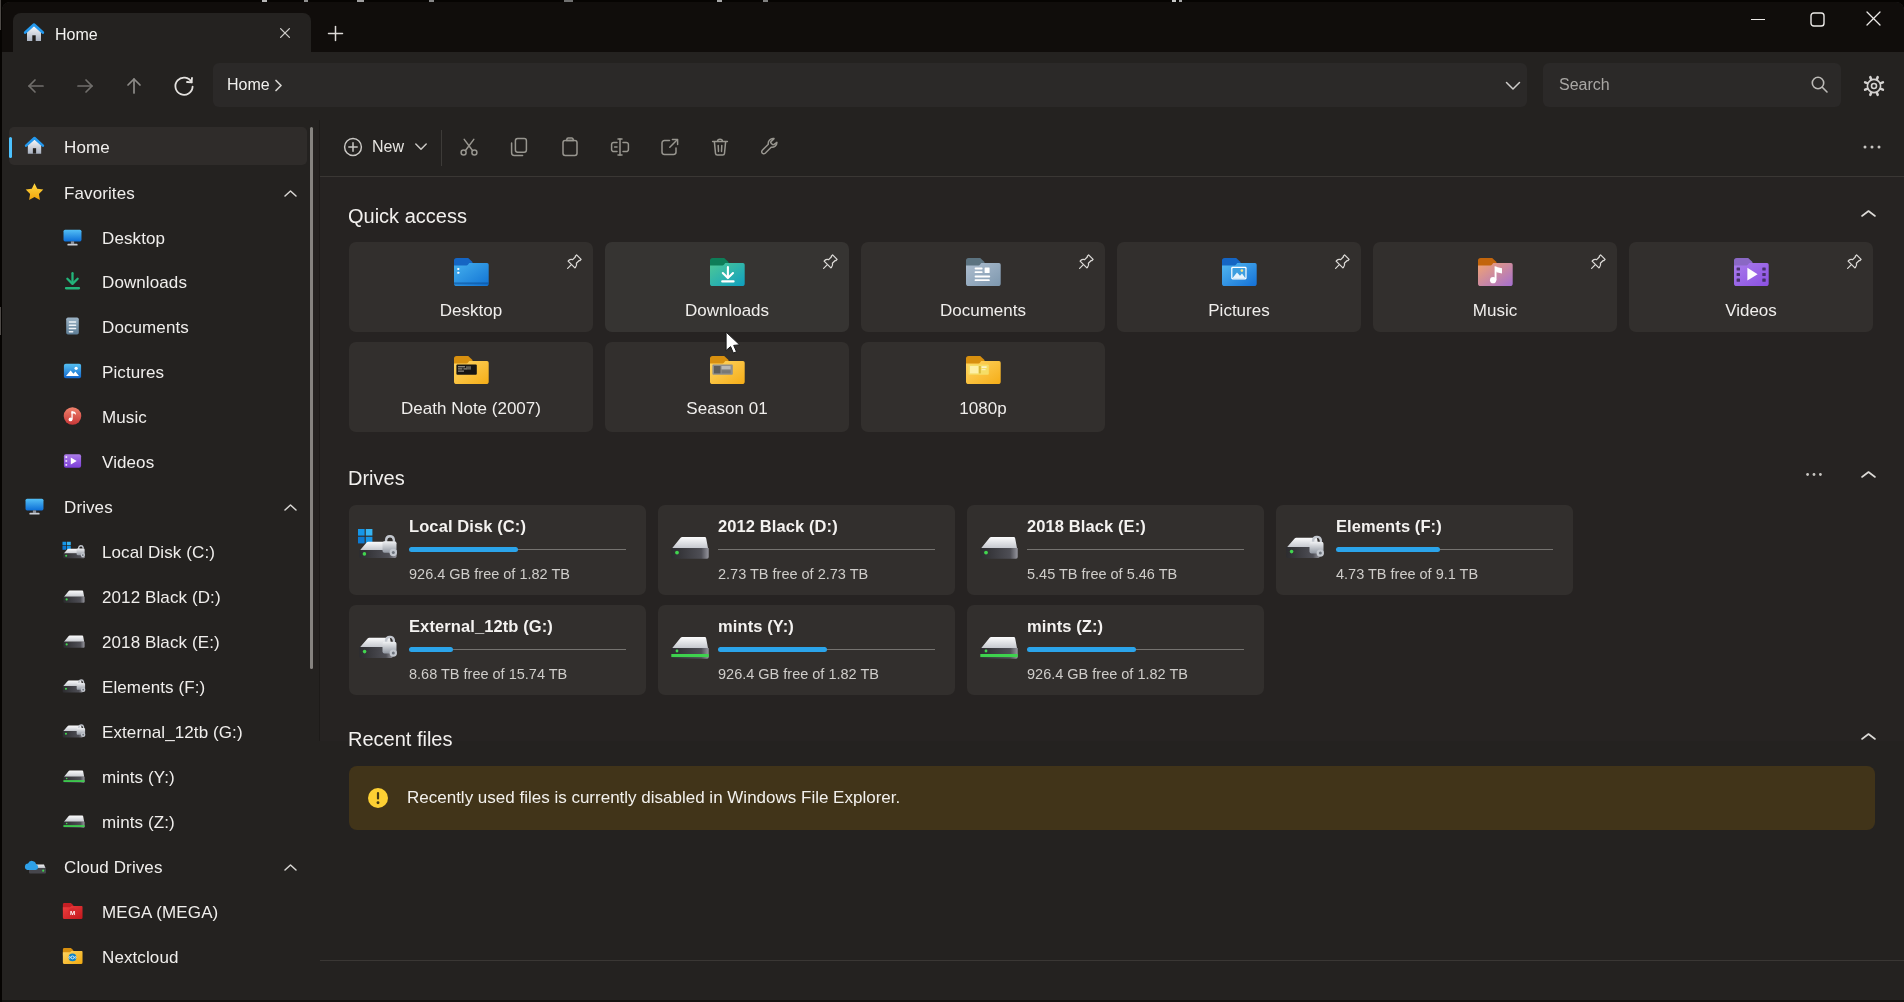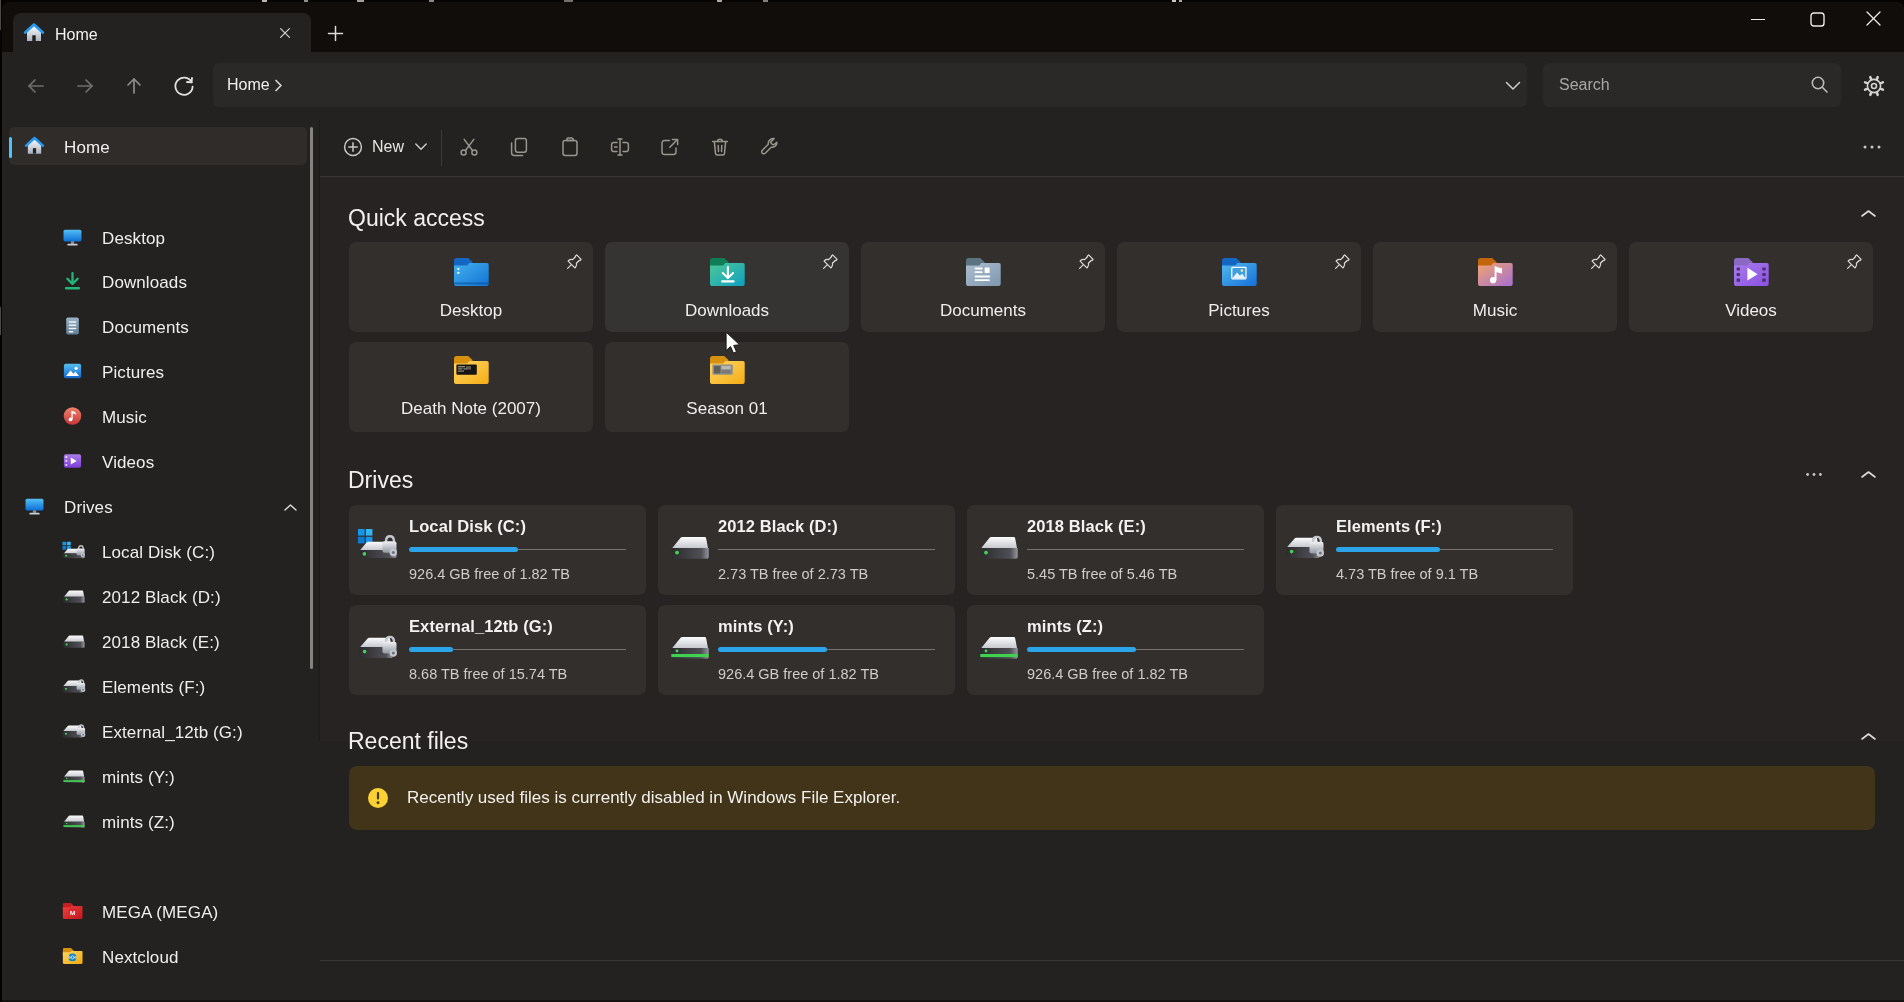--- a/index.html
+++ b/index.html
@@ -10,21 +10,21 @@
 .nav{position:absolute;left:0;top:52px;width:100%;height:68px;background:#242220}
 .fld{position:absolute;top:63px;height:44px;background:#2b2928;border-radius:6px}
 .side{position:absolute;left:0;top:120px;width:319px;bottom:0;background:#242220}
 .srow{position:absolute;left:0;width:319px;height:38px}
 .sic{position:absolute;top:50%;transform:translateY(-50%)}
 .stx{position:absolute;top:50%;transform:translateY(-50%);font-size:17px;color:#f0eeec;white-space:nowrap;letter-spacing:.1px}
 .content{position:absolute;left:320px;top:177px;right:0;bottom:0;background:#262322}
 .tb{position:absolute;left:320px;top:120px;right:0;height:56px;background:#242220}
 .card{position:absolute;background:#322f2d;border-radius:7px}
 .qlab{position:absolute;left:0;width:100%;text-align:center;font-size:17px;color:#f0eeec}
-.hdr{position:absolute;font-size:23px;color:#f2f0ee}
+.hdr{position:absolute;font-size:20px;color:#f2f0ee}
 .dtitle{position:absolute;left:60px;top:12px;font-size:16.5px;font-weight:bold;color:#f4f2f0;letter-spacing:.1px}
 .dmeta{position:absolute;left:60px;top:61px;font-size:14.5px;color:#cfcdca}
 .track{position:absolute;left:60px;top:44px;width:217px;height:1.4px;background:#757370}
 .fill{position:absolute;left:60px;top:42.3px;height:5px;border-radius:2.5px;background:#2ba4ea}
 </style></head><body>
 <div class="ab" style="left:262px;top:0px;width:5px;height:1.6px;background:#b8b8b8"></div>
 <div class="ab" style="left:304px;top:0px;width:4px;height:1.6px;background:#909090"></div>
 <div class="ab" style="left:357px;top:0px;width:7px;height:1.6px;background:#a0a0a0"></div>
 <div class="ab" style="left:429px;top:0px;width:5px;height:1.6px;background:#888888"></div>
 <div class="ab" style="left:564px;top:0px;width:9px;height:1.6px;background:#707070"></div>
@@ -141,20 +141,35 @@
                 <stop offset="0" stop-color="#fbfbfc"></stop>
                 <stop offset="1" stop-color="#a8b1c0"></stop>
               </linearGradient>
             </defs>
 <path d="M4 10 L11 3.6 L18 10 V19 H4 Z" fill="url(#sh1)"></path>
 <path d="M2.2 10.6 L11 2.6 L19.8 10.6" fill="none" stroke="#2499ee" stroke-width="2.7" stroke-linecap="round" stroke-linejoin="round"></path>
 <rect x="9.3" y="13.3" width="3.4" height="5.7" fill="#242220"></rect>
           </svg></div>
         <div class="stx" style="left:64px">Home</div>
       </div>
+      <div class="srow" style="top:175px">
+        <div class="sic" style="left:24px"><svg width="21" height="21" viewBox="0 0 22 22">
+<defs>
+              <linearGradient id="ss1" x1="0" y1="0" x2="0" y2="1">
+                <stop offset="0" stop-color="#ffd944"></stop>
+                <stop offset="1" stop-color="#f0a30a"></stop>
+              </linearGradient>
+            </defs>
+<path d="M11 1.8 L13.85 7.6 L20.2 8.5 L15.6 13 L16.7 19.3 L11 16.3 L5.3 19.3 L6.4 13 L1.8 8.5 L8.15 7.6 Z" fill="url(#ss1)"></path>
+          </svg></div>
+        <div class="stx" style="left:64px">Favorites</div>
+        <svg style="position:absolute;left:282.5px;top:13px" width="15" height="12" viewBox="0 0 15 12">
+          <path d="M2 8 L7.5 3 L13 8" fill="none" stroke="#d8d6d3" stroke-width="1.5" stroke-linecap="round" stroke-linejoin="round"></path>
+        </svg>
+      </div>
       <div class="srow" style="top:220px">
         <div class="sic" style="left:62px"><svg width="21" height="21" viewBox="0 0 22 22">
 <defs>
               <linearGradient id="g1" x1="0" y1="0" x2="0" y2="1">
                 <stop offset="0" stop-color="#53bff5"></stop>
                 <stop offset="1" stop-color="#0d6fd8"></stop>
               </linearGradient>
             </defs>
 <rect x="1.6" y="3.4" width="18.8" height="12.2" rx="1.6" fill="url(#g1)"></rect>
 <rect x="9.3" y="15.6" width="3.4" height="2.6" fill="#8d939e"></rect>
@@ -417,20 +432,38 @@
                 <stop offset=".8" stop-color="#4e4e55"></stop>
                 <stop offset="1" stop-color="#96969e"></stop>
               </linearGradient>
             </defs>
 <path d="M2.3 12 L10.6 1.8 A2 2 0 0 1 12.2 1 H34.6 A1.6 1.6 0 0 1 36.2 2.4 L38 12 Z" fill="url(#g22)"></path>
 <path d="M1.3 12 H38.7 V21 A1.7 1.7 0 0 1 37 22.7 H3 A1.7 1.7 0 0 1 1.3 21 Z" fill="url(#g23)"></path>
 <rect x="1.3" y="18" width="37.4" height="3.1" fill="#3ed24e"></rect>
             <circle cx="7" cy="15" r="1.4" fill="#41d64f"></circle>
           </svg></div>
         <div class="stx" style="left:102px">mints (Z:)</div>
+      </div>
+      <div class="srow" style="top:849px">
+        <div class="sic" style="left:24px"><svg width="23" height="21" viewBox="0 0 23 21">
+<defs>
+              <linearGradient id="g24" x1="0" y1="0" x2="0" y2="1">
+                <stop offset="0" stop-color="#f4f4f5"></stop>
+                <stop offset="1" stop-color="#b9bdc4"></stop>
+              </linearGradient>
+            </defs>
+<path d="M5.5 12.5 L9 9 H20 L21.5 12.5 Z" fill="url(#g24)"></path>
+<rect x="5" y="12.5" width="17" height="5.5" rx="1" fill="#46464c"></rect>
+<circle cx="19.2" cy="15.2" r="1.1" fill="#41d64f"></circle>
+<path d="M3.4 14.6 a3.3 3.3 0 0 1 .6 -6.5 a4.2 4.2 0 0 1 8.1 1 a2.8 2.8 0 0 1 -.6 5.5 Z" fill="#2ea0e8"></path>
+          </svg></div>
+        <div class="stx" style="left:64px">Cloud Drives</div>
+        <svg style="position:absolute;left:282.5px;top:13px" width="15" height="12" viewBox="0 0 15 12">
+          <path d="M2 8 L7.5 3 L13 8" fill="none" stroke="#d8d6d3" stroke-width="1.5" stroke-linecap="round" stroke-linejoin="round"></path>
+        </svg>
       </div>
       <div class="srow" style="top:939px">
         <div class="sic" style="left:62px"><svg width="21" height="17" viewBox="0 0 36 30">
 <defs>
               <linearGradient id="g26" x1="0" y1="0" x2="1" y2="1">
 <stop offset="0" stop-color="#ffd664"></stop>
                 <stop offset="1" stop-color="#f0a90f"></stop>
               </linearGradient>
             </defs>
 <path d="M1 3.6 A2.6 2.6 0 0 1 3.6 1 H15.2 L19.5 5 V14 H1 Z" fill="#d8900f"></path>
@@ -726,20 +759,42 @@
               <rect x="3.4" y="9.6" width="20.4" height="10.2" rx="1" fill="#8f8f8c"></rect>
               <g fill="#5e5e5c">
                 <rect x="5" y="11" width="6.5" height="7.4"></rect>
                 <rect x="12.6" y="11" width="9" height="3.2" fill="#b9b9b6"></rect>
                 <rect x="12.6" y="15.2" width="9" height="3.2" fill="#787876"></rect>
               </g>
             </g>
           </svg></div>
         <div class="qlab" style="top:57px">Season 01</div>
       </div>
+      <div class="card" style="left:861px;top:342px;width:244px;height:90px">
+        <div class="ab" style="left:50%;transform:translateX(-50%);top:13px"><svg width="37" height="30" viewBox="0 0 36 30">
+<defs>
+              <linearGradient id="g35" x1="0" y1="0" x2="1" y2="1">
+<stop offset="0" stop-color="#ffd664"></stop>
+                <stop offset="1" stop-color="#f5ad17"></stop>
+              </linearGradient>
+            </defs>
+<path d="M1 3.6 A2.6 2.6 0 0 1 3.6 1 H15.2 L19.5 5 V14 H1 Z" fill="#d8900f"></path>
+<path d="M1 8.4 H13.4 C14.1 8.4 14.5 8.2 14.9 7.7 L16.3 6 H34 A1.7 1.7 0 0 1 35.7 7.7 V26.4 A2.7 2.7 0 0 1 33 29.1 H3.7 A2.7 2.7 0 0 1 1 26.4 Z" fill="url(#g35)"></path>
+<g>
+              <rect x="3.4" y="9.6" width="20.4" height="10.2" rx="1" fill="#f5dd66"></rect>
+              <g>
+                <rect x="5" y="11" width="8.6" height="7.4" fill="#fdf0a8"></rect>
+                <rect x="13.8" y="11" width="2" height="7.4" fill="#d8ba3a"></rect>
+                <rect x="16.6" y="11.4" width="5" height="1.4" fill="#fff" opacity=".8"></rect>
+                <rect x="16.6" y="14" width="4" height="1.2" fill="#fff" opacity=".5"></rect>
+              </g>
+            </g>
+          </svg></div>
+        <div class="qlab" style="top:57px">1080p</div>
+      </div>
       <div class="hdr" style="left:348px;top:467px">Drives</div>
       <svg class="ab" style="left:1805px;top:470px" width="18" height="9" viewBox="0 0 18 9">
 <g fill="#c8c6c2">
           <circle cx="2.6" cy="4.5" r="1.4"></circle>
           <circle cx="9" cy="4.5" r="1.4"></circle>
           <circle cx="15.4" cy="4.5" r="1.4"></circle>
         </g>
       </svg>
       <svg style="position:absolute;left:1859.5px;top:469px" width="17" height="12" viewBox="0 0 17 12">
         <path d="M2 8 L8.5 3 L15 8" fill="none" stroke="#dddbd8" stroke-width="1.6" stroke-linecap="round" stroke-linejoin="round"></path>

